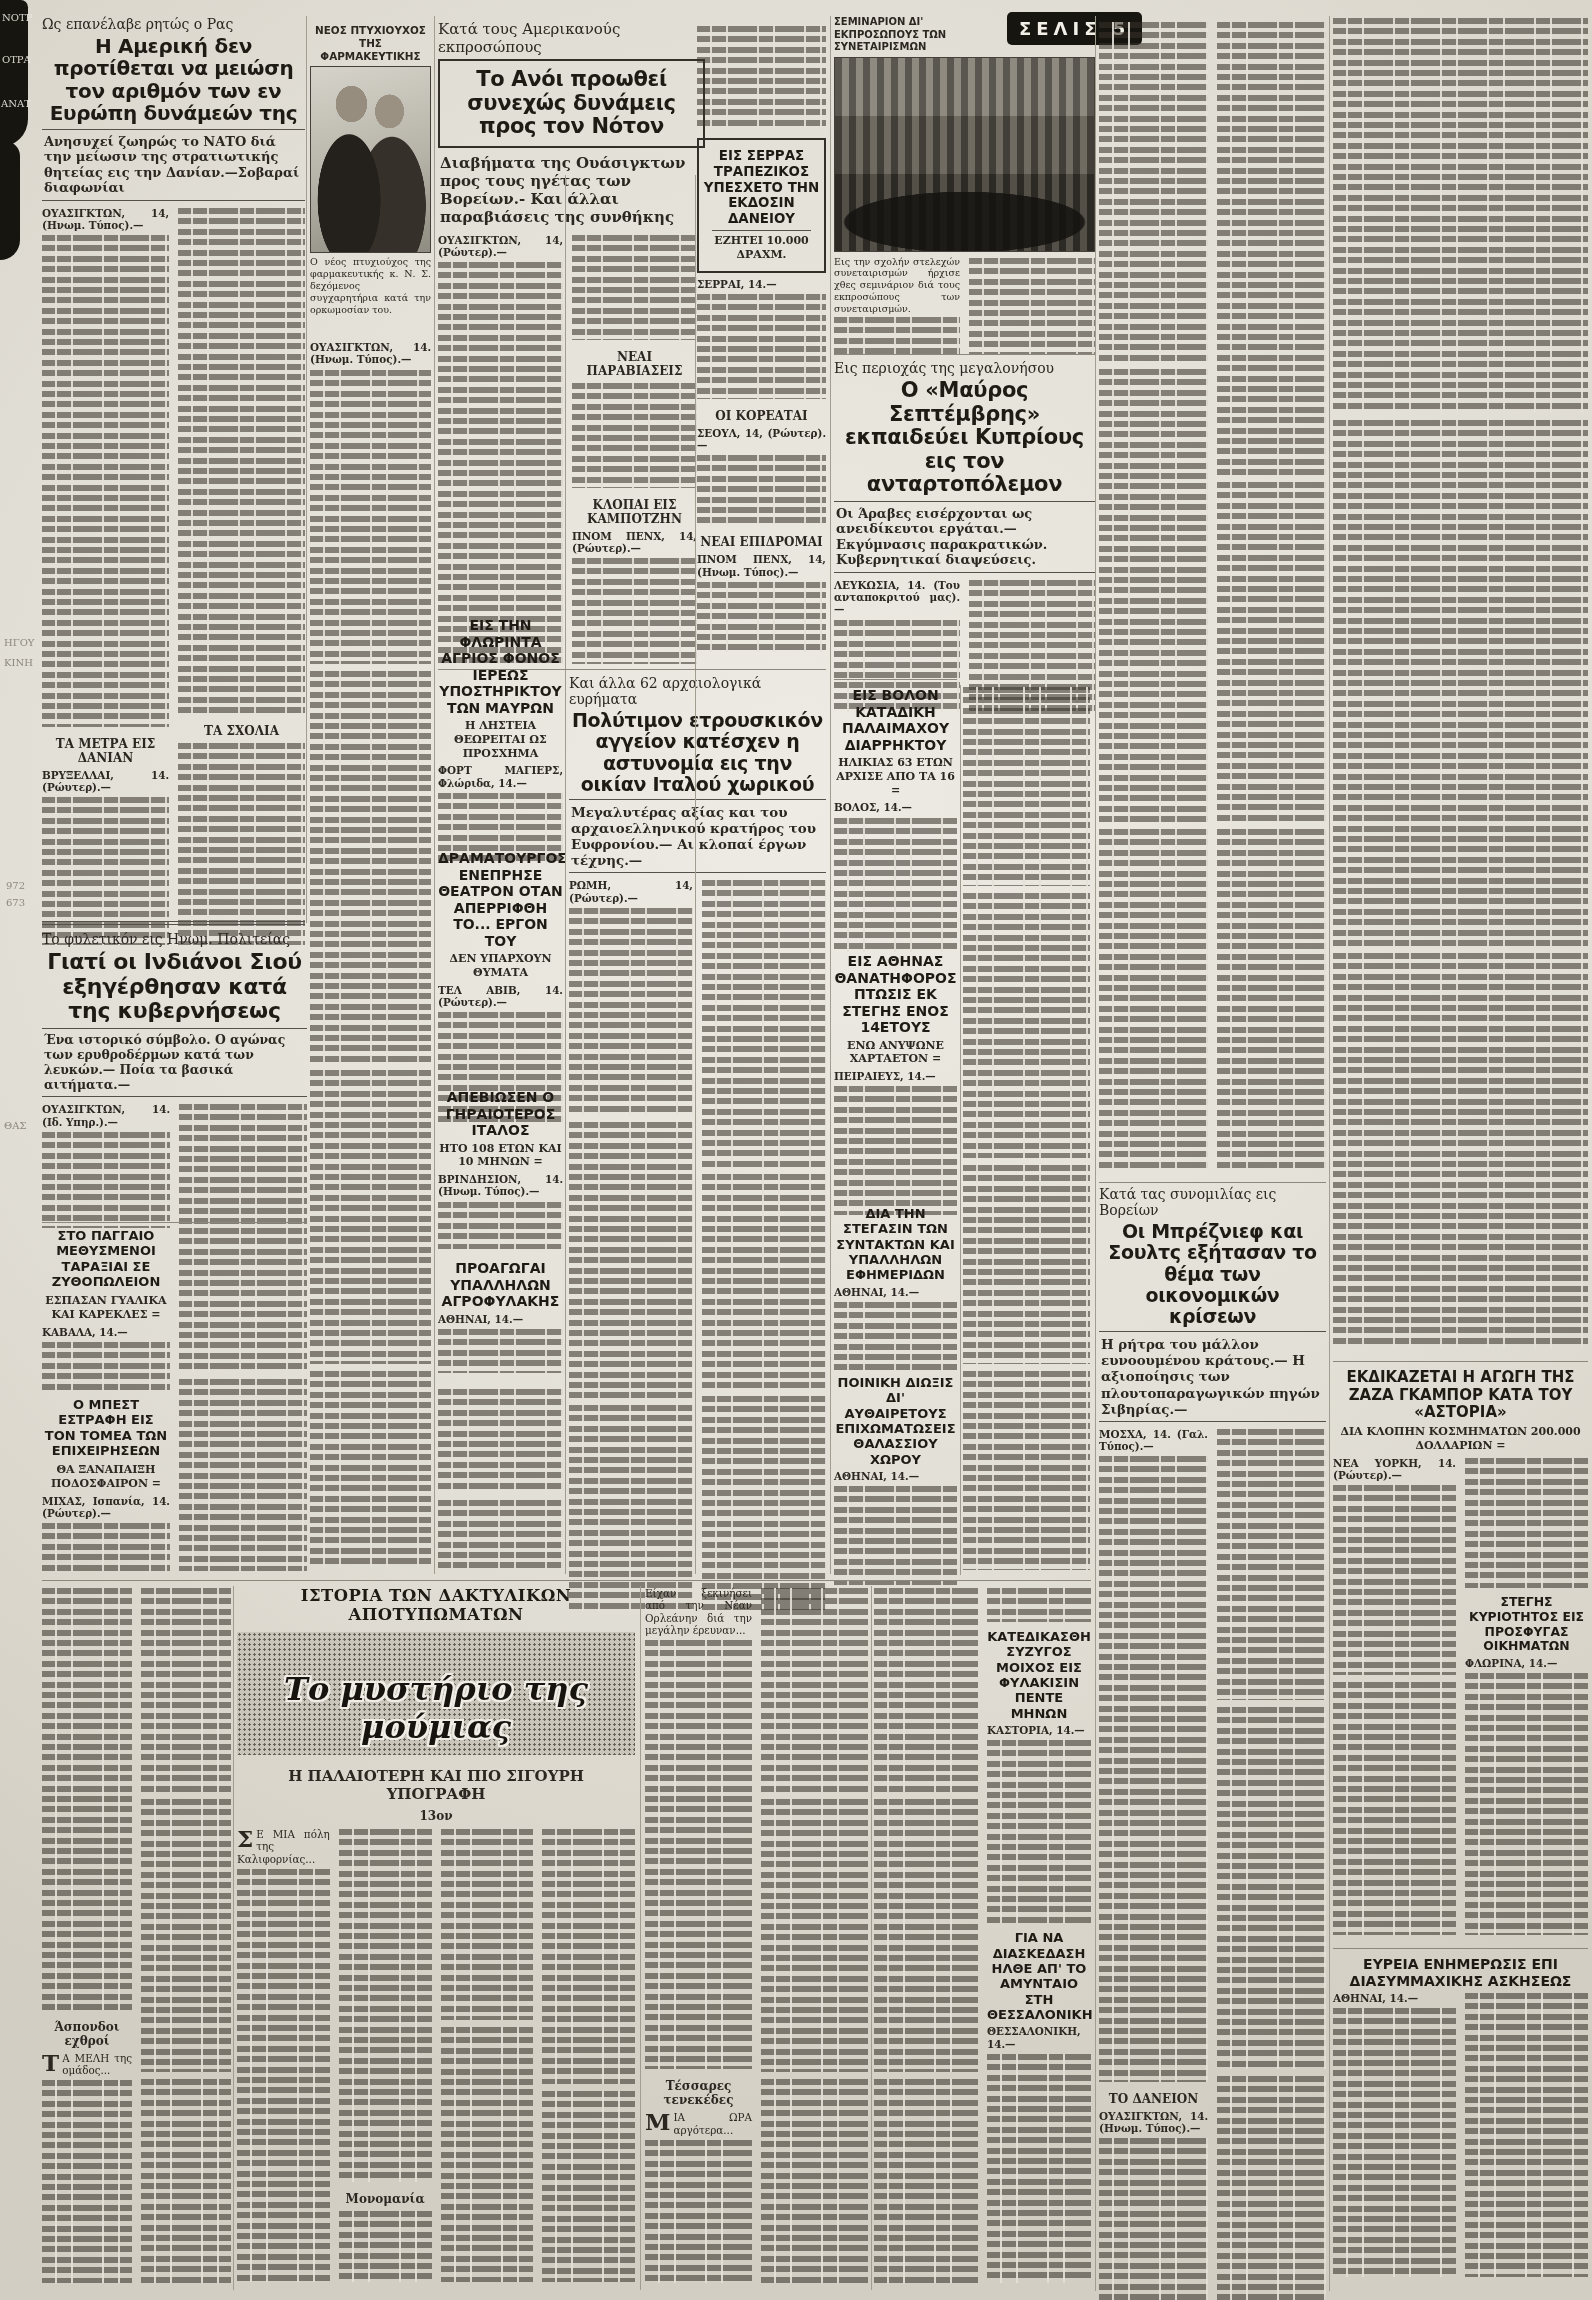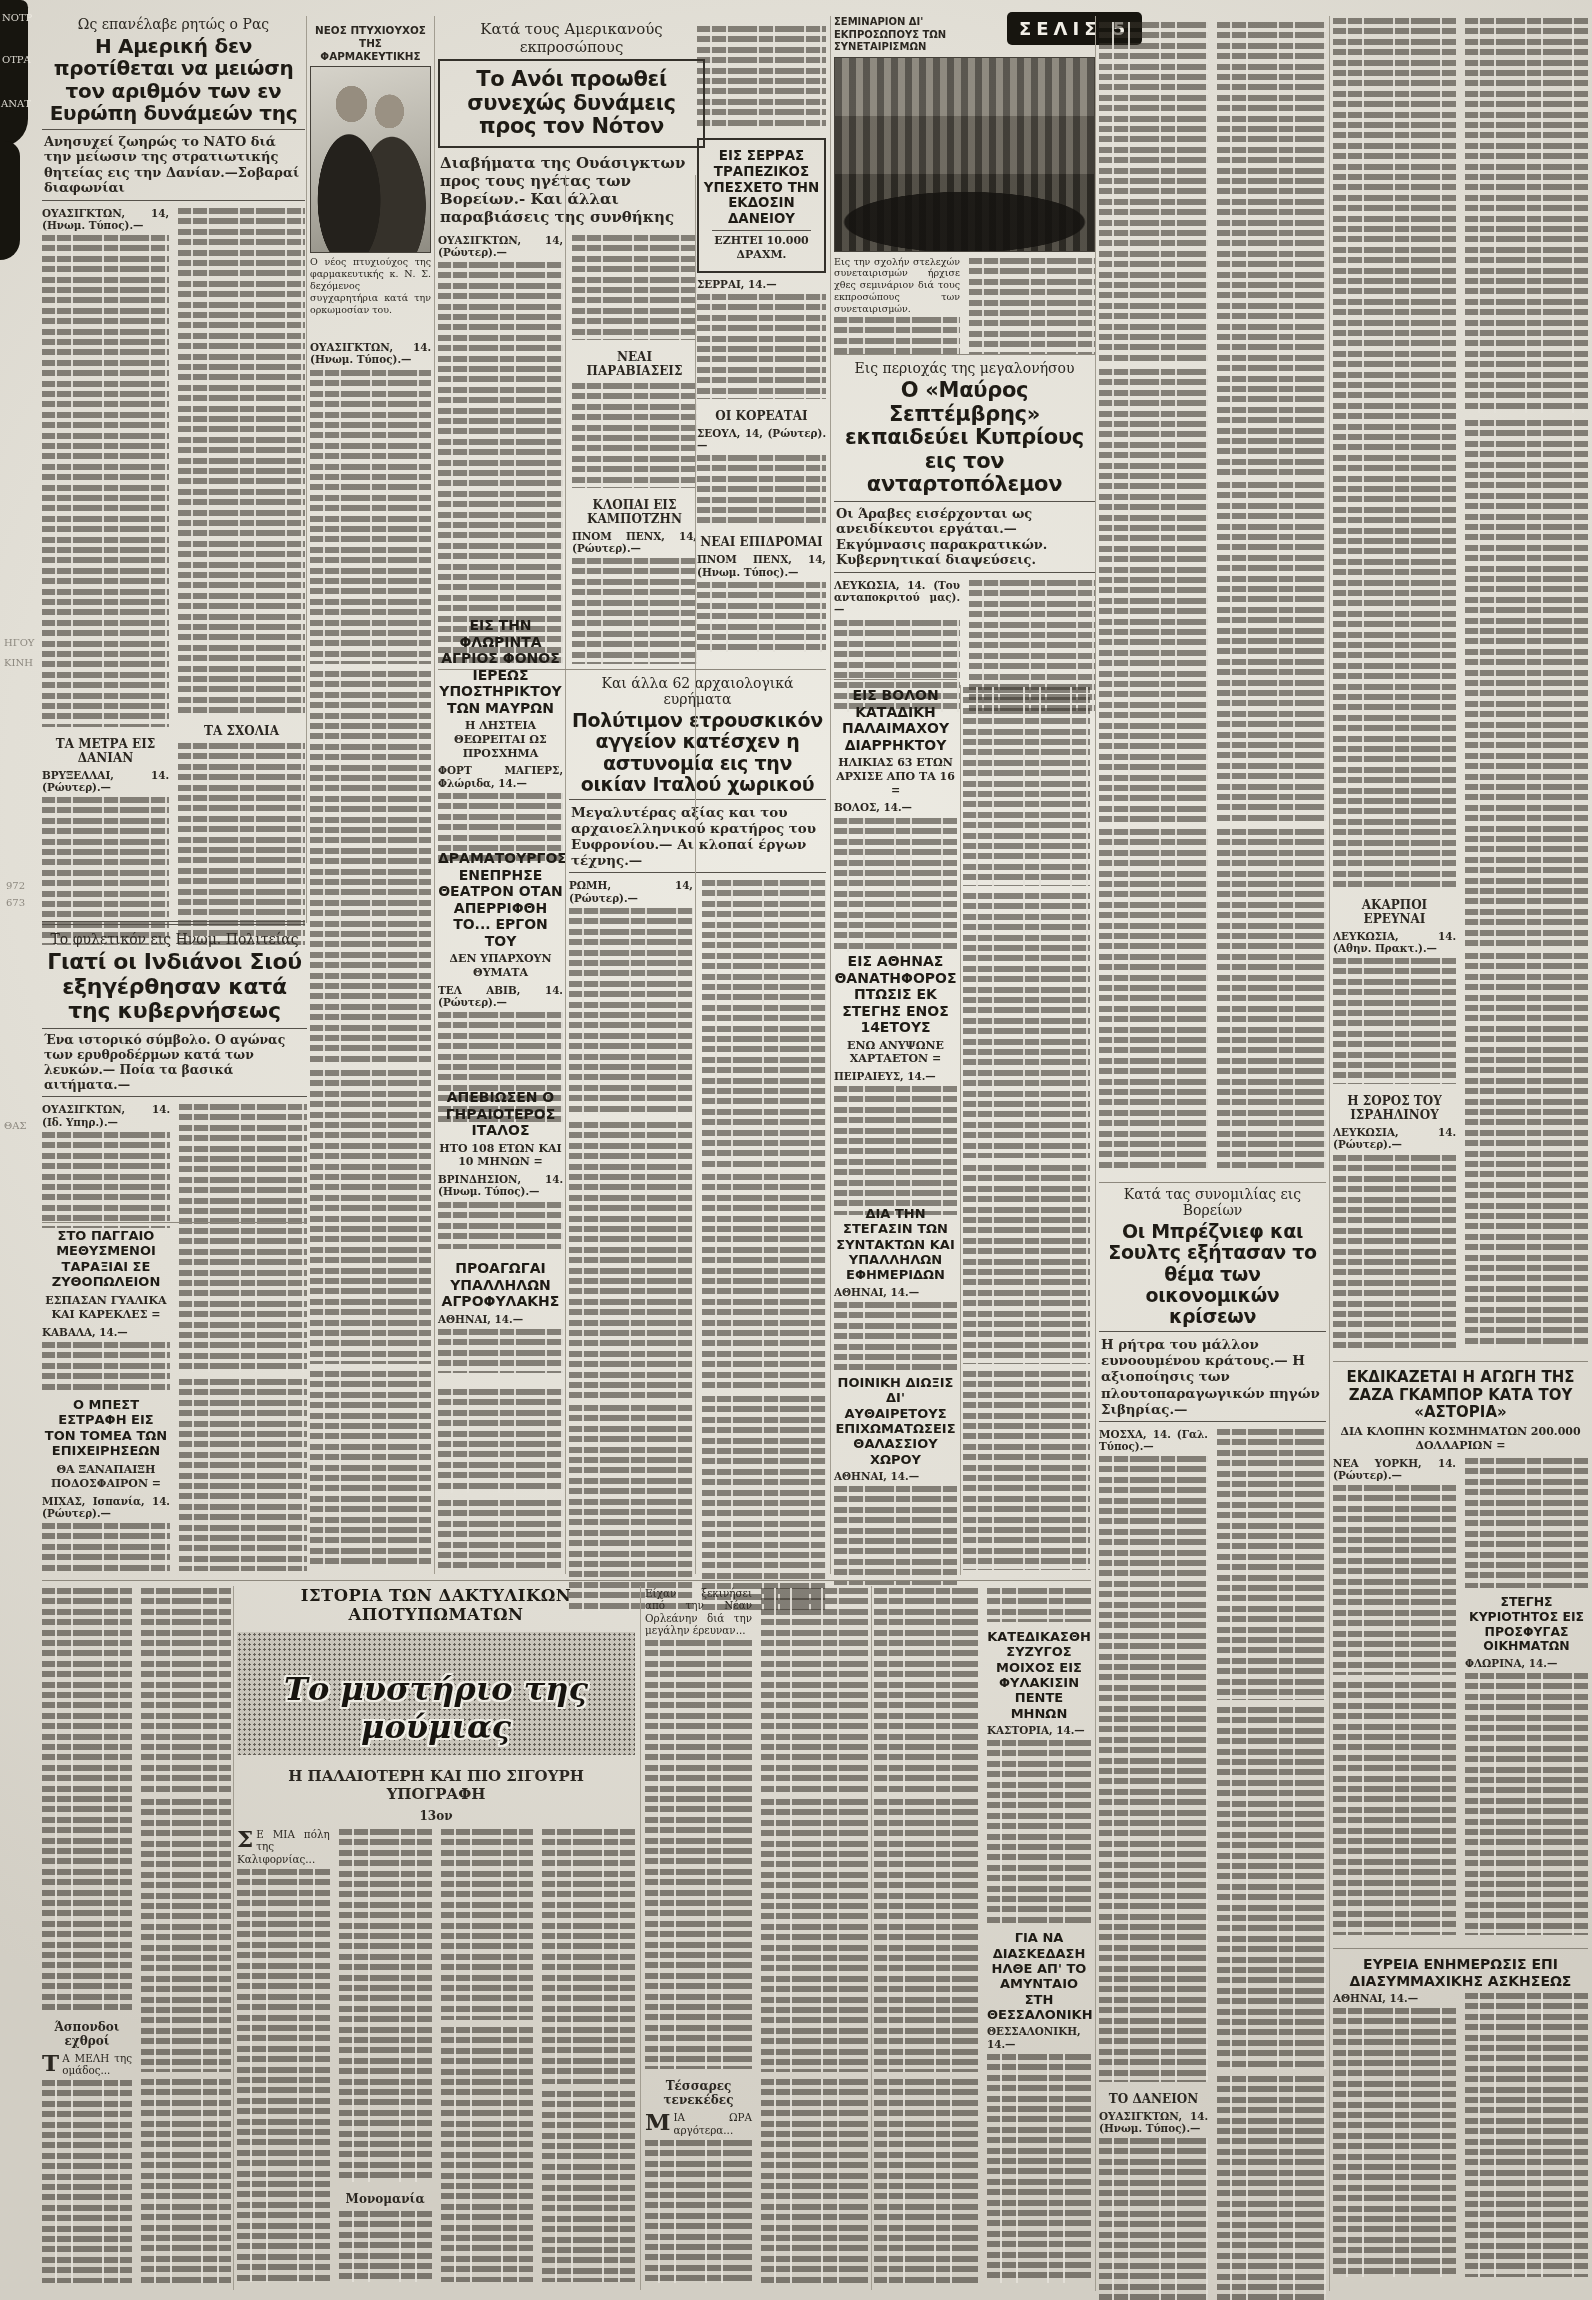--- a/index.html
+++ b/index.html
@@ -1,21 +1,21 @@
 <!DOCTYPE html>
 <html><head>
 <meta charset="utf-8">
 <style>
   *{box-sizing:border-box;margin:0;padding:0}
   html,body{background:#b3afa5}
   .page{position:relative;width:1592px;height:2300px;overflow:hidden;
     font-family:"DejaVu Serif","Liberation Serif",serif;color:#2b2721;
     background:radial-gradient(90% 60% at 50% 35%, #edebe3 0%, #e2dfd6 55%, #d2cec4 100%)}
   .art{position:absolute}
-  .kicker{font-size:14px;text-align:center;margin-bottom:3px}
+  .kicker{font-size:14px;margin-bottom:3px}
   .hl{font-family:"DejaVu Sans","Liberation Sans",sans-serif;font-weight:bold;text-align:center;
       line-height:1.12;letter-spacing:-0.3px;color:#1e1b15}
   .hl19{font-size:19px}.hl20{font-size:20px}.hl21{font-size:21px}.hl22{font-size:22px}
   .hlbox{border:2px solid #33302a;padding:7px 4px;margin:2px 0}
   .deck{font-size:13px;font-weight:bold;text-align:left;line-height:1.2;padding:4px 2px;
         border-top:1px solid #55514a;border-bottom:1px solid #55514a;margin:4px 0 5px}
   .deck.noline{border:none;padding:2px}
   .bh{font-family:"DejaVu Sans","Liberation Sans",sans-serif;font-weight:bold;font-size:14px;
       text-align:center;line-height:1.18;margin:2px 0;color:#1e1b15}
   .bsub{font-size:11px;font-weight:bold;text-align:center;line-height:1.25;margin:3px 0}
@@ -350,29 +350,20 @@
         <div class="fill" style="flex:3"></div>
         <div class="fill" style="flex:4"></div>
         <div class="fill" style="flex:3"></div>
       </div>
     </div>
   </section>
 
   <section class="art" style="left:1333px;top:16px;width:255px">
     <div class="cols" style="height:1337px">
       <div class="col">
-        <div class="fill" style="flex:9"></div>
-        <div class="subhead">ΑΚΑΡΠΟΙ ΕΡΕΥΝΑΙ</div>
-        <p class="lead"><b>ΛΕΥΚΩΣΙΑ, 14. (Αθην. Πρακτ.).—</b></p>
-        <div class="fill" style="flex:1.3"></div>
-        <div class="subhead">Η ΣΟΡΟΣ ΤΟΥ ΙΣΡΑΗΛΙΝΟΥ</div>
-        <p class="lead"><b>ΛΕΥΚΩΣΙΑ, 14. (Ρώυτερ).—</b></p>
-        <div class="fill" style="flex:2"></div>
-      </div>
-      <div class="col">
         <div class="fill" style="flex:3"></div>
         <div class="fill" style="flex:4"></div>
         <div class="fill" style="flex:3"></div>
       </div>
     </div>
   </section>
 
   <section class="art" style="left:1333px;top:1367px;width:255px">
     <div class="bh" style="font-size:15px">ΕΚΔΙΚΑΖΕΤΑΙ Η ΑΓΩΓΗ ΤΗΣ ΖΑΖΑ ΓΚΑΜΠΟΡ ΚΑΤΑ ΤΟΥ «ΑΣΤΟΡΙΑ»</div>
     <div class="bsub">ΔΙΑ ΚΛΟΠΗΝ ΚΟΣΜΗΜΑΤΩΝ 200.000 ΔΟΛΛΑΡΙΩΝ =</div>

